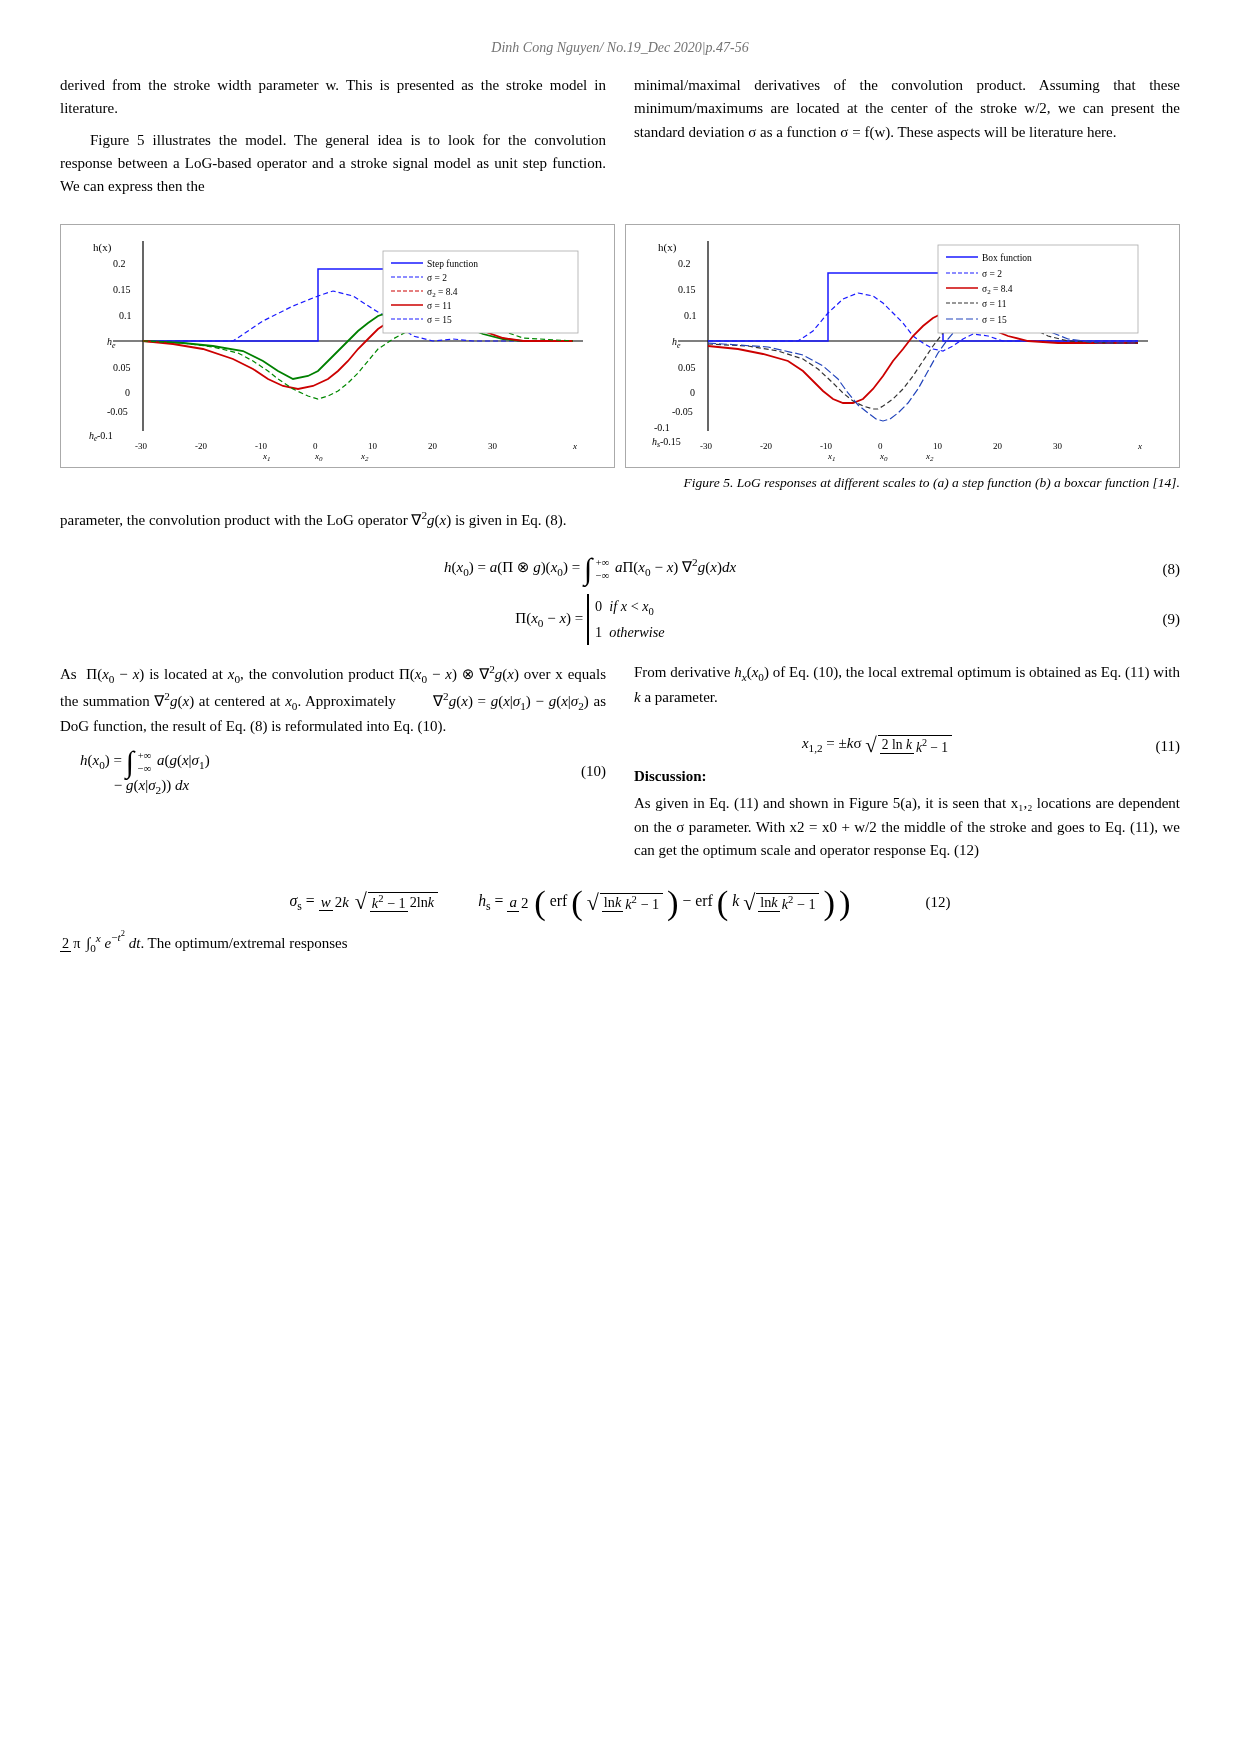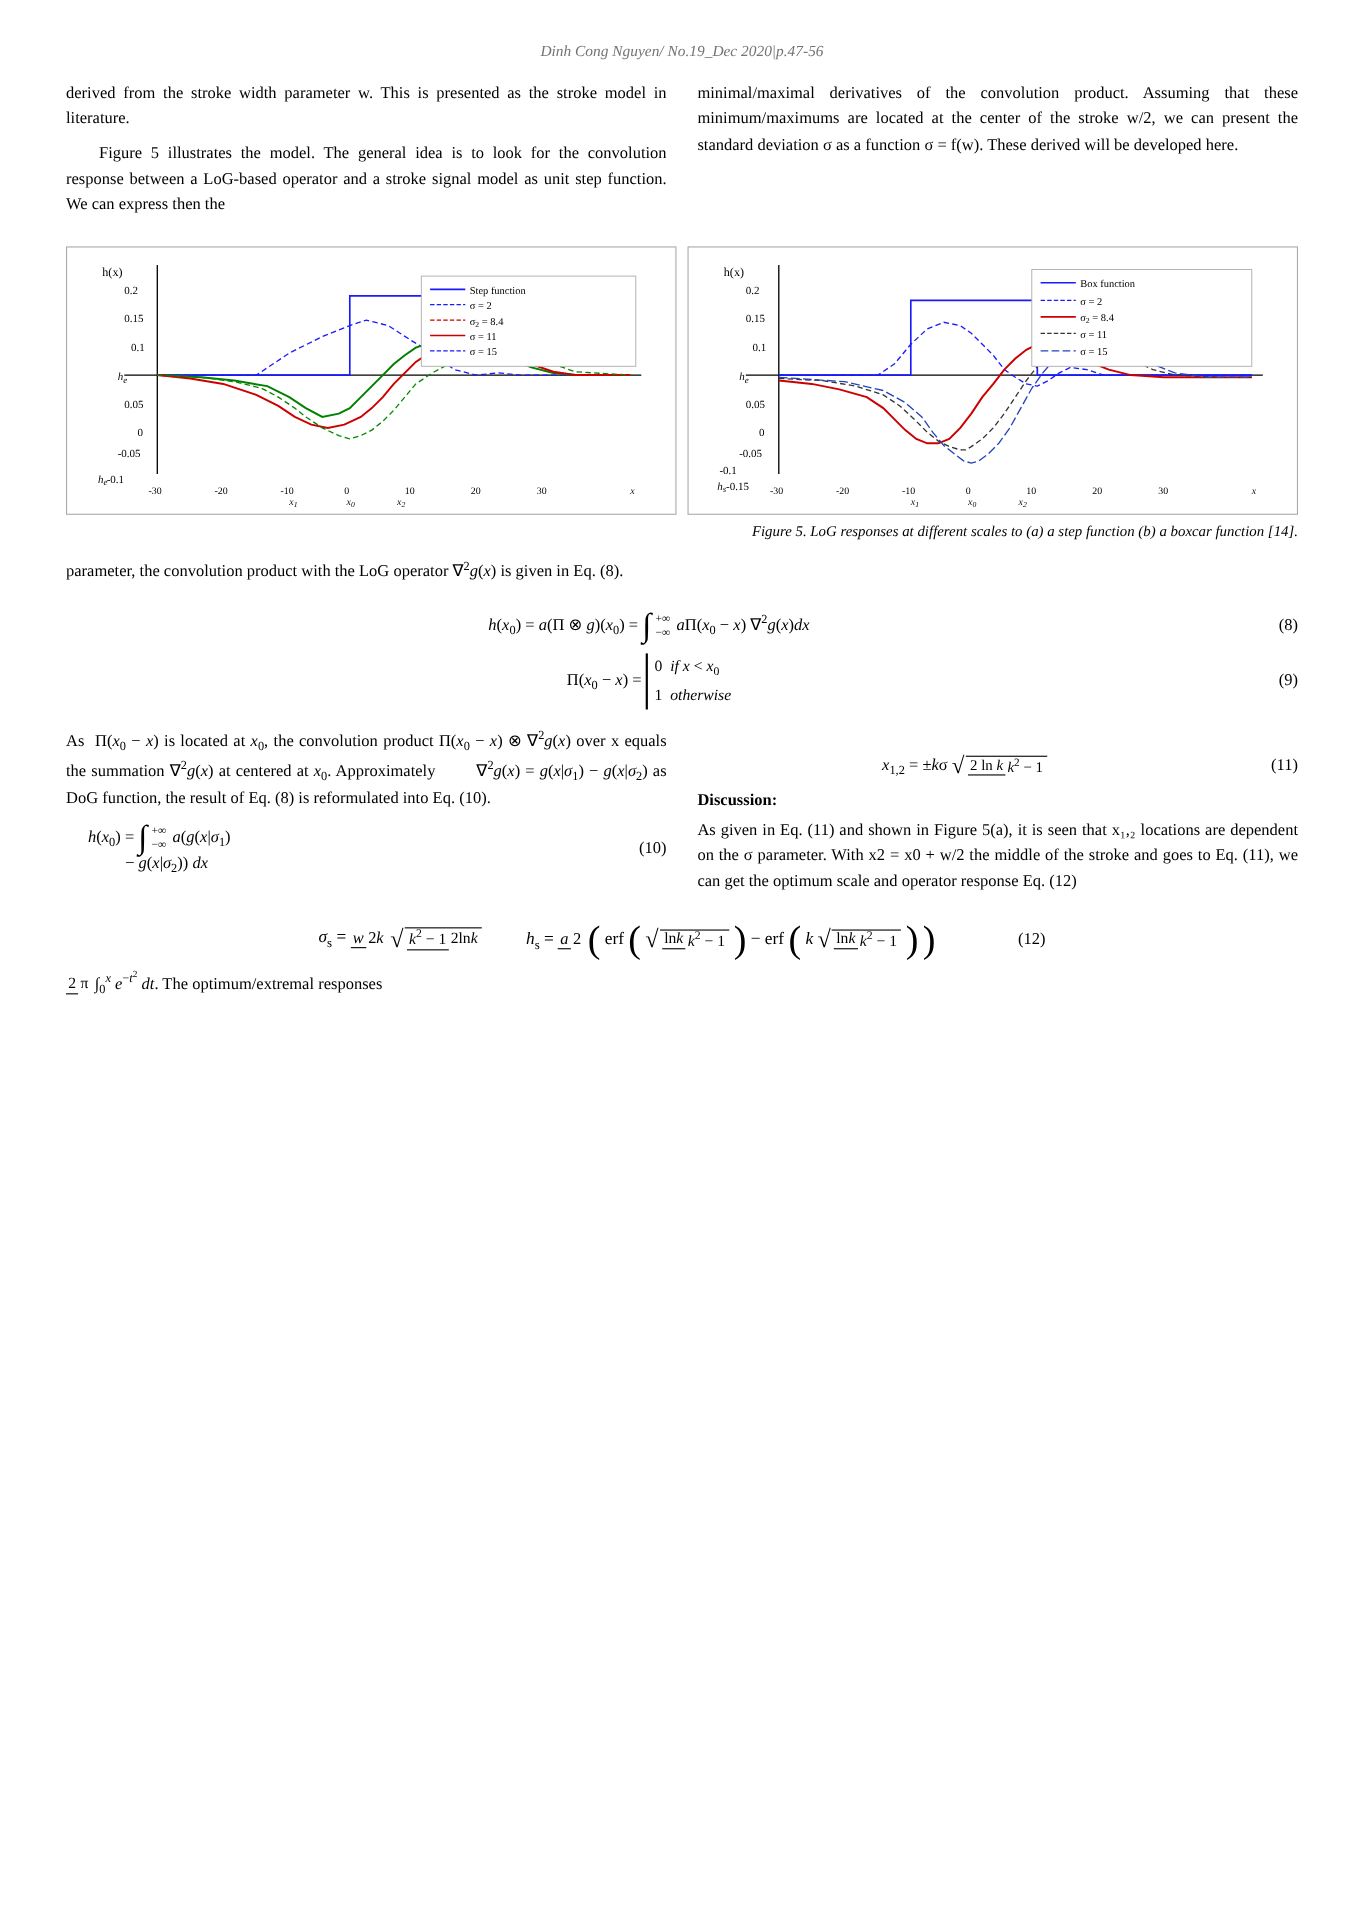--- a/index.html
+++ b/index.html
@@ -133,21 +133,21 @@
 <div class="page-header">
   <span>Dinh Cong Nguyen/ No.19_Dec 2020|p.47-56</span>
 </div>
 
 <div class="two-col">
   <div class="col-left">
     <p>derived from the stroke width parameter w. This is presented as the stroke model in literature.</p>
     <p class="indent">Figure 5 illustrates the model. The general idea is to look for the convolution response between a LoG-based operator and a stroke signal model as unit step function. We can express then the</p>
   </div>
   <div class="col-right">
-    <p>minimal/maximal derivatives of the convolution product. Assuming that these minimum/maximums are located at the center of the stroke w/2, we can present the standard deviation σ as a function σ = f(w). These derived will be developed here.</p>
+    <p>minimal/maximal derivatives of the convolution product. Assuming that these minimum/maximums are located at the center of the stroke w/2, we can present the standard deviation σ as a function σ = f(w). These aspects will be literature here.</p>
   </div>
 </div>
 
 <div class="figures-row">
 
   <div class="figure-box">
     <svg class="chart-svg" width="510" height="230" viewBox="0 0 510 230">
 
       <line x1="60" y1="10" x2="60" y2="200" stroke="#000" stroke-width="1.2"></line>
       <line x1="30" y1="110" x2="500" y2="110" stroke="#000" stroke-width="1.2"></line>
@@ -310,22 +310,25 @@
             </span>
         </span>
         <em>a</em>(<em>g</em>(<em>x</em>|<em>σ</em><sub>1</sub>)<br>
         &nbsp;&nbsp;&nbsp;&nbsp;&nbsp;&nbsp;&nbsp;&nbsp;&nbsp;− <em>g</em>(<em>x</em>|<em>σ</em><sub>2</sub>)) <em>dx</em>
       </div>
       <div class="eq-label">(10)</div>
     </div>
   </div>
 
   <div class="col-right">
-
-    <div class="eq-row" style="margin-top: 26px;">
+    <p>
+      From derivative <em>h</em><sub><em>x</em></sub>(<em>x</em><sub>0</sub>) of Eq. (10), the local extremal optimum is obtained as Eq. (11) with <em>k</em> a parameter.
+    </p>
+
+    <div class="eq-row" style="margin-top: 26px; align-items: flex-end;">
       <div class="eq-content">
         <em>x</em><sub>1,2</sub> = ±<em>k</em>σ
         <span class="sqrt-wrap">
           <span class="sqrt-sym">√</span>
           <span class="sqrt-content">
             <span class="frac">
               <span class="num">2 ln <em>k</em></span>
               <span class="den"><em>k</em><sup>2</sup> − 1</span>
             </span>
           </span>

